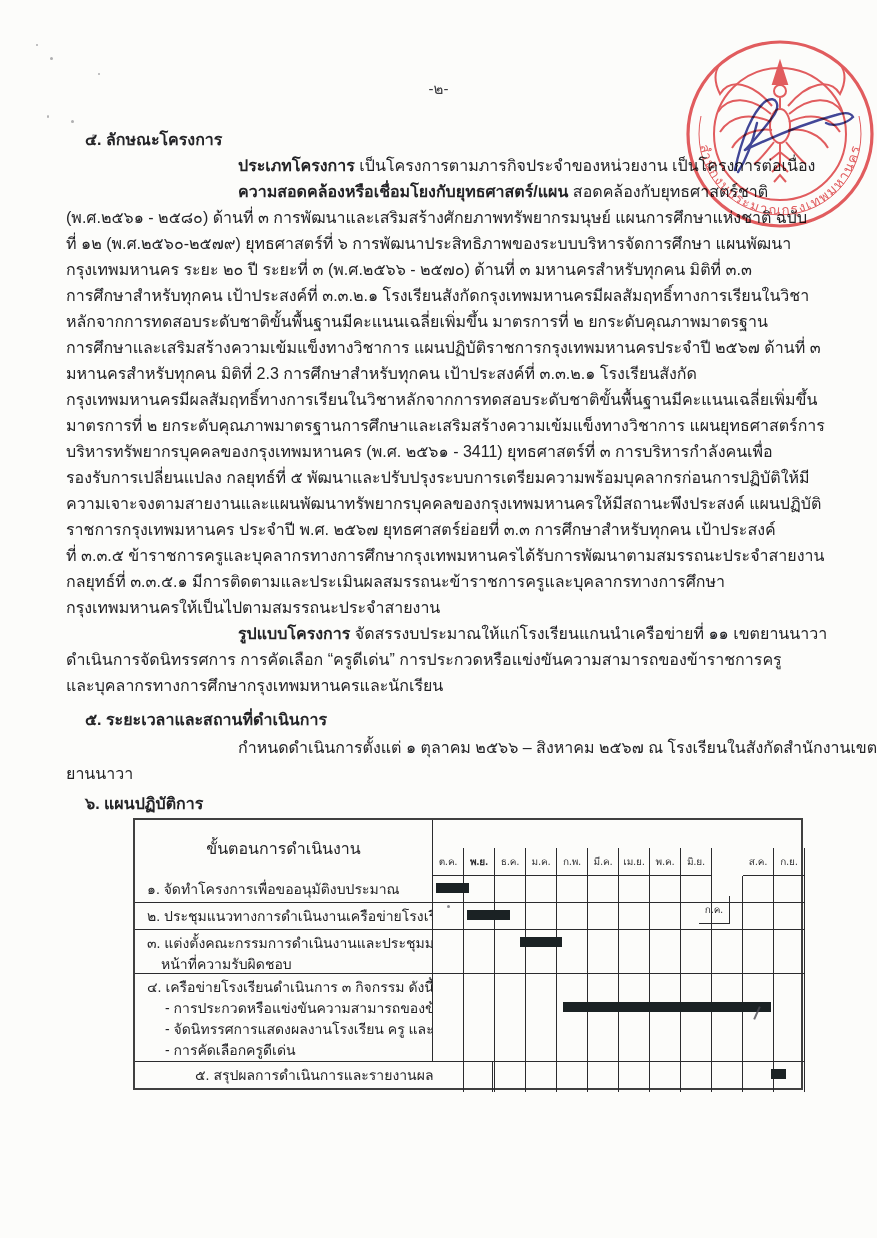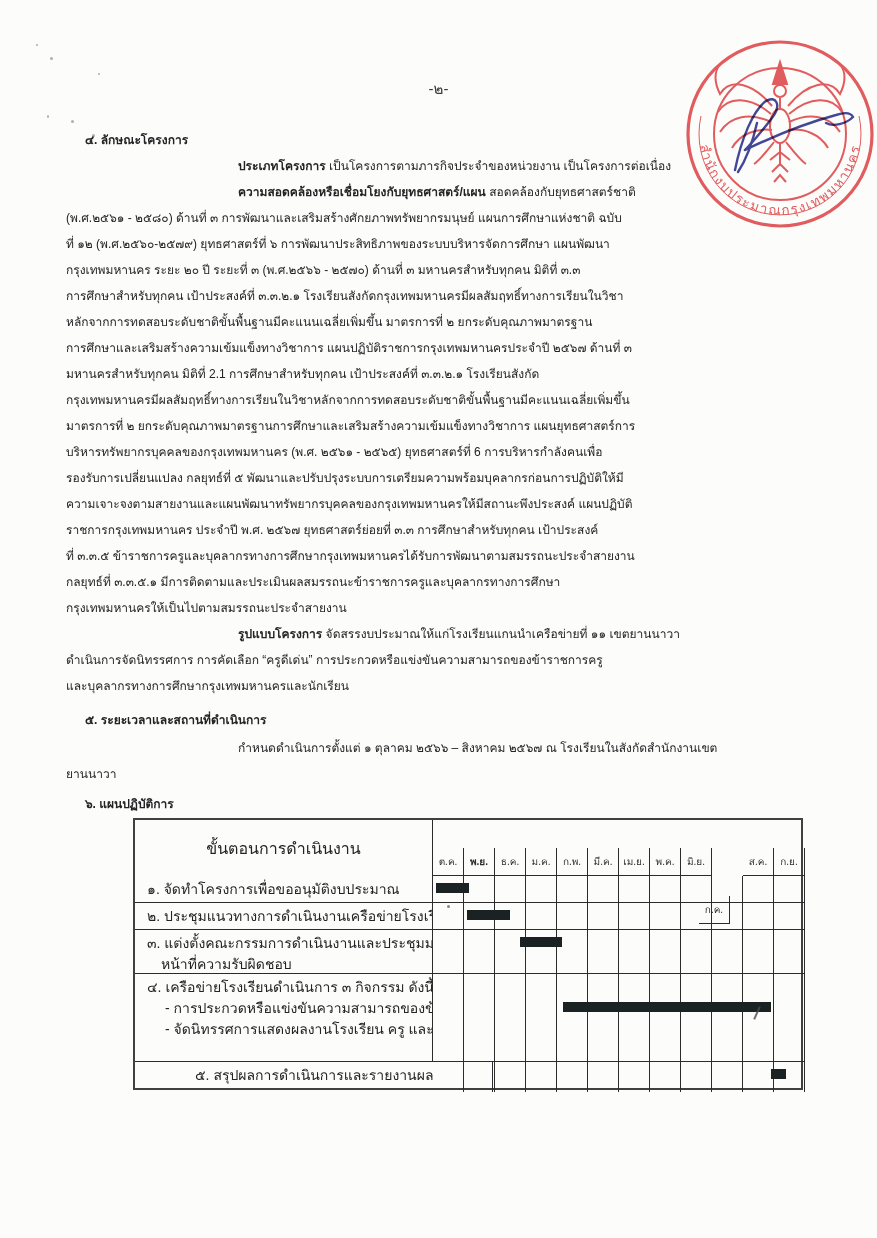--- a/index.html
+++ b/index.html
@@ -1,18 +1,18 @@
 <!DOCTYPE html>
 <html><head>
 <meta charset="utf-8">
 <style>
   html,body{margin:0;padding:0;}
   body{background:#e9e9e7;font-family:"Liberation Sans","DejaVu Sans",sans-serif;}
   #page{position:relative;width:877px;height:1238px;background:#fcfcfa;margin:0 auto;overflow:hidden;color:#232326;}
-  .ln{position:absolute;white-space:nowrap;font-size:12px;line-height:26px;height:26px;color:#232326;}
+  .ln{position:absolute;white-space:nowrap;font-size:16px;line-height:26px;height:26px;color:#232326;}
   .ln b{font-weight:700;}
   .heading{font-weight:700;}
   .pgnum{position:absolute;top:77px;left:0;width:877px;text-align:center;font-size:15px;color:#3a3a3e;}
   .footer-note{position:absolute;top:1118px;left:560px;width:250px;text-align:right;font-size:16px;color:#26262a;}
   
   #plan-table{position:absolute;left:133px;top:818px;width:670px;height:272px;border:2px solid #404040;box-sizing:border-box;}
   .cell{position:absolute;box-sizing:border-box;border-color:#2b2b2e;border-style:solid;border-width:0;}
   .bR{border-right-width:1.4px;} .bB{border-bottom-width:1.4px;}
   .hdr-label{display:flex;align-items:center;justify-content:center;font-size:16px;font-weight:500;}
   .hdr-year{display:flex;align-items:center;justify-content:center;font-size:17px;font-weight:500;letter-spacing:.5px;}
@@ -38,24 +38,24 @@
   <div class="ln heading" style="left:85px;top:127px;">๔. ลักษณะโครงการ</div>
   <div id="s4-lines">
       <div class="ln" style="top: 153px; left: 238px;"><b>ประเภทโครงการ</b> เป็นโครงการตามภารกิจประจำของหน่วยงาน เป็นโครงการต่อเนื่อง</div>
       <div class="ln" style="top: 179px; left: 238px;"><b>ความสอดคล้องหรือเชื่อมโยงกับยุทธศาสตร์/แผน</b> สอดคล้องกับยุทธศาสตร์ชาติ</div>
       <div class="ln" style="top: 205px; left: 66px;">(พ.ศ.๒๕๖๑ - ๒๕๘๐) ด้านที่ ๓ การพัฒนาและเสริมสร้างศักยภาพทรัพยากรมนุษย์ แผนการศึกษาแห่งชาติ ฉบับ</div>
       <div class="ln" style="top: 231px; left: 66px;">ที่ ๑๒ (พ.ศ.๒๕๖๐-๒๕๗๙) ยุทธศาสตร์ที่ ๖ การพัฒนาประสิทธิภาพของระบบบริหารจัดการศึกษา แผนพัฒนา</div>
       <div class="ln" style="top: 257px; left: 66px;">กรุงเทพมหานคร ระยะ ๒๐ ปี ระยะที่ ๓ (พ.ศ.๒๕๖๖  -  ๒๕๗๐) ด้านที่ ๓ มหานครสำหรับทุกคน มิติที่ ๓.๓</div>
       <div class="ln" style="top: 283px; left: 66px;">การศึกษาสำหรับทุกคน เป้าประสงค์ที่ ๓.๓.๒.๑ โรงเรียนสังกัดกรุงเทพมหานครมีผลสัมฤทธิ์ทางการเรียนในวิชา</div>
       <div class="ln" style="top: 309px; left: 66px;">หลักจากการทดสอบระดับชาติขั้นพื้นฐานมีคะแนนเฉลี่ยเพิ่มขึ้น มาตรการที่ ๒ ยกระดับคุณภาพมาตรฐาน</div>
       <div class="ln" style="top: 335px; left: 66px;">การศึกษาและเสริมสร้างความเข้มแข็งทางวิชาการ แผนปฏิบัติราชการกรุงเทพมหานครประจำปี ๒๕๖๗ ด้านที่ ๓</div>
-      <div class="ln" style="top: 361px; left: 66px;">มหานครสำหรับทุกคน มิติที่ 2.1 การศึกษาสำหรับทุกคน เป้าประสงค์ที่ ๓.๓.๒.๑ โรงเรียนสังกัด</div>
+      <div class="ln" style="top: 361px; left: 66px;">มหานครสำหรับทุกคน มิติที่ 2.3 การศึกษาสำหรับทุกคน เป้าประสงค์ที่ ๓.๓.๒.๑ โรงเรียนสังกัด</div>
       <div class="ln" style="top: 387px; left: 66px;">กรุงเทพมหานครมีผลสัมฤทธิ์ทางการเรียนในวิชาหลักจากการทดสอบระดับชาติขั้นพื้นฐานมีคะแนนเฉลี่ยเพิ่มขึ้น</div>
       <div class="ln" style="top: 413px; left: 66px;">มาตรการที่ ๒ ยกระดับคุณภาพมาตรฐานการศึกษาและเสริมสร้างความเข้มแข็งทางวิชาการ แผนยุทธศาสตร์การ</div>
-      <div class="ln" style="top: 439px; left: 66px;">บริหารทรัพยากรบุคคลของกรุงเทพมหานคร (พ.ศ. ๒๕๖๑  -  ๒๕๖๕) ยุทธศาสตร์ที่ 6 การบริหารกำลังคนเพื่อ</div>
+      <div class="ln" style="top: 439px; left: 66px;">บริหารทรัพยากรบุคคลของกรุงเทพมหานคร (พ.ศ. ๒๕๖๑  -  3411) ยุทธศาสตร์ที่ ๓ การบริหารกำลังคนเพื่อ</div>
       <div class="ln" style="top: 465px; left: 66px;">รองรับการเปลี่ยนแปลง กลยุทธ์ที่ ๕ พัฒนาและปรับปรุงระบบการเตรียมความพร้อมบุคลากรก่อนการปฏิบัติให้มี</div>
       <div class="ln" style="top: 491px; left: 66px;">ความเจาะจงตามสายงานและแผนพัฒนาทรัพยากรบุคคลของกรุงเทพมหานครให้มีสถานะพึงประสงค์ แผนปฏิบัติ</div>
       <div class="ln" style="top: 517px; left: 66px;">ราชการกรุงเทพมหานคร ประจำปี พ.ศ. ๒๕๖๗ ยุทธศาสตร์ย่อยที่ ๓.๓ การศึกษาสำหรับทุกคน เป้าประสงค์</div>
       <div class="ln" style="top: 543px; left: 66px;">ที่ ๓.๓.๕ ข้าราชการครูและบุคลากรทางการศึกษากรุงเทพมหานครได้รับการพัฒนาตามสมรรถนะประจำสายงาน</div>
       <div class="ln" style="top: 569px; left: 66px;">กลยุทธ์ที่ ๓.๓.๕.๑ มีการติดตามและประเมินผลสมรรถนะข้าราชการครูและบุคลากรทางการศึกษา</div>
       <div class="ln" style="top: 595px; left: 66px;">กรุงเทพมหานครให้เป็นไปตามสมรรถนะประจำสายงาน</div>
       <div class="ln" style="top: 621px; left: 238px;"><b>รูปแบบโครงการ</b> จัดสรรงบประมาณให้แก่โรงเรียนแกนนำเครือข่ายที่ ๑๑ เขตยานนาวา</div>
       <div class="ln" style="top: 647px; left: 66px;">ดำเนินการจัดนิทรรศการ การคัดเลือก “ครูดีเด่น” การประกวดหรือแข่งขันความสามารถของข้าราชการครู</div>
       <div class="ln" style="top: 673px; left: 66px;">และบุคลากรทางการศึกษากรุงเทพมหานครและนักเรียน</div>
     </div>
@@ -128,20 +128,21 @@
       <div class="cell bR bB" style="left: 515px; top: 110px; width: 31px; height: 44px;"></div>
       <div class="cell bR bB" style="left: 546px; top: 110px; width: 31px; height: 44px;"></div>
       <div class="cell bR bB" style="left: 577px; top: 110px; width: 31px; height: 44px;"></div>
       <div class="cell bR bB" style="left: 608px; top: 110px; width: 31px; height: 44px;"></div>
       <div class="cell bR bB" style="left: 639px; top: 110px; width: 31px; height: 44px;"></div>
       <div class="gbar" style="background: rgb(27, 34, 36); left: 384.8px; width: 41.85px; top: 117px;"></div>
       <div class="cell bR rowlabel bB" style="left: 0px; top: 154px; width: 298px; height: 88px;">
         <div style="padding-left: 12px;">๔. เครือข่ายโรงเรียนดำเนินการ ๓ กิจกรรม ดังนี้</div>
         <div style="padding-left: 30px;">- การประกวดหรือแข่งขันความสามารถของข้าครูและนักเรียน</div>
         <div style="padding-left: 30px;">- จัดนิทรรศการแสดงผลงานโรงเรียน ครู และนักเรียน</div>
+        <div style="padding-left: 30px;">- การคัดเลือกครูดีเด่น</div>
       </div>
       <div class="cell bR bB" style="left: 298px; top: 154px; width: 31px; height: 88px;"></div>
       <div class="cell bR bB" style="left: 329px; top: 154px; width: 31px; height: 88px;"></div>
       <div class="cell bR bB" style="left: 360px; top: 154px; width: 31px; height: 88px;"></div>
       <div class="cell bR bB" style="left: 391px; top: 154px; width: 31px; height: 88px;"></div>
       <div class="cell bR bB" style="left: 422px; top: 154px; width: 31px; height: 88px;"></div>
       <div class="cell bR bB" style="left: 453px; top: 154px; width: 31px; height: 88px;"></div>
       <div class="cell bR bB" style="left: 484px; top: 154px; width: 31px; height: 88px;"></div>
       <div class="cell bR bB" style="left: 515px; top: 154px; width: 31px; height: 88px;"></div>
       <div class="cell bR bB" style="left: 546px; top: 154px; width: 31px; height: 88px;"></div>

